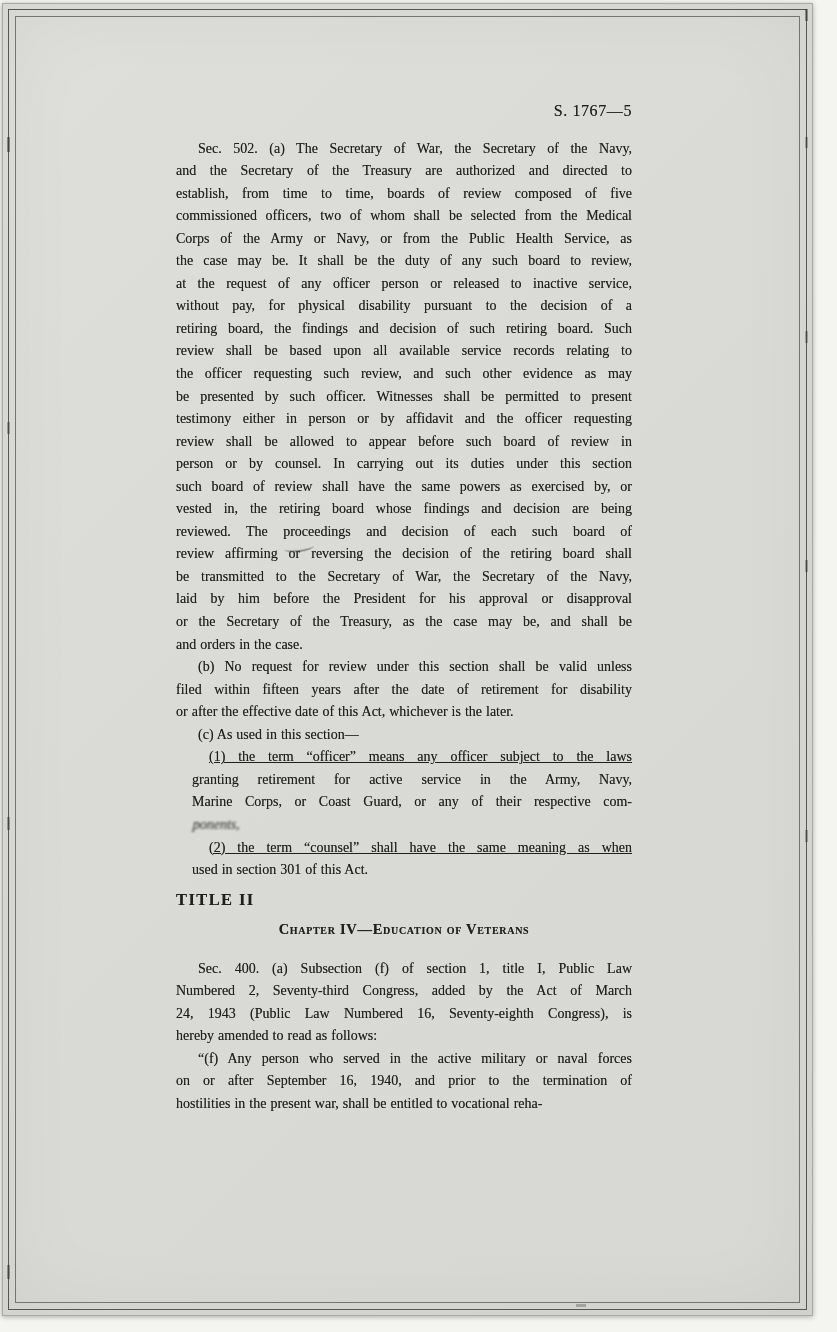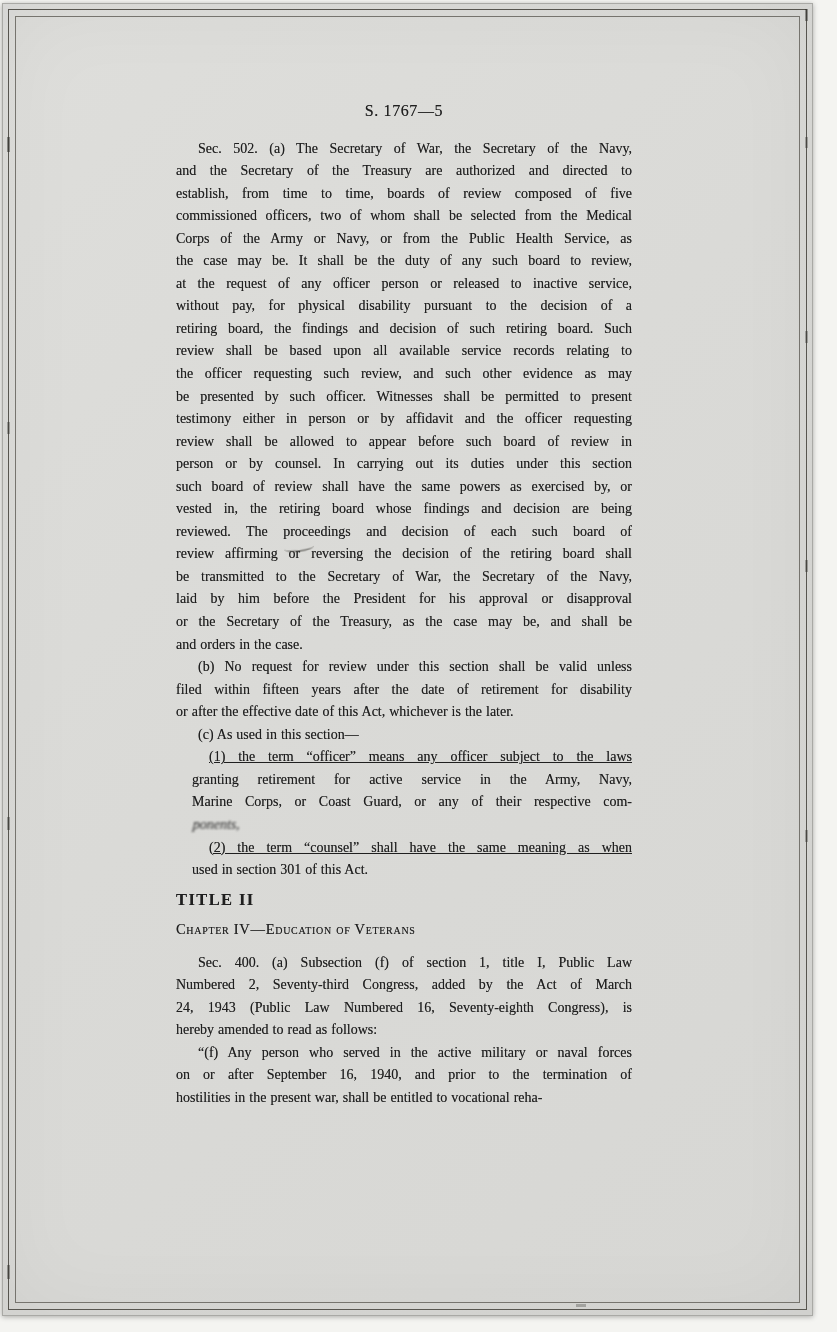--- a/index.html
+++ b/index.html
@@ -25,21 +25,21 @@
   .frame-inner {
     position: absolute; left: 6px; top: 6px; right: 6px; bottom: 6px;
     border: 1px solid #76746e;
   }
   .textcol {
     position: absolute; left: 173px; top: 96px; width: 456px;
     color: #1f1f1f;
   }
   .docnum {
     font-size: 16px; line-height: 22.55px;
-    text-align: center; letter-spacing: 0.6px;
+    text-align: right; letter-spacing: 0.6px;
     margin-bottom: 15px;
     text-shadow: 0 0 0.4px rgba(20,20,20,0.55);
   }
   .line {
     font-size: 14px; line-height: 22.55px;
     text-align: justify; text-align-last: justify;
     word-spacing: 0.5px;
     text-shadow: 0 0 0.4px rgba(20,20,20,0.55);
     white-space: normal;
   }
@@ -54,24 +54,24 @@
     transform: skewX(-4deg);
     transform-origin: left bottom;
   }
   .title-heading {
     font-size: 16.5px; font-weight: bold; line-height: 22.55px;
     letter-spacing: 1.4px;
     margin-top: 7px;
     text-shadow: 0 0 0.4px rgba(20,20,20,0.55);
   }
   .chapter-heading {
-    font-size: 14.5px; font-weight: 400; line-height: 22.55px;
+    font-size: 14.5px; font-weight: 700; line-height: 22.55px;
     font-variant: small-caps;
-    text-align: left; letter-spacing: 0.7px;
-    margin-top: 7px; margin-bottom: 11px;
+    text-align: center; letter-spacing: 0.7px;
+    margin-top: 7px; margin-bottom: 17px;
     text-shadow: 0 0 0.4px rgba(20,20,20,0.55);
   }
   
   .artifact {
     position: absolute; background: #23231f;
     opacity: 0.45; filter: blur(0.6px);
   }
   .a-l1 { left: 4px; top: 133px;  width: 3px; height: 15px; }
   .a-l2 { left: 4px; top: 418px;  width: 3px; height: 12px; opacity: 0.32; }
   .a-l3 { left: 4px; top: 813px;  width: 3px; height: 13px; opacity: 0.35; }

